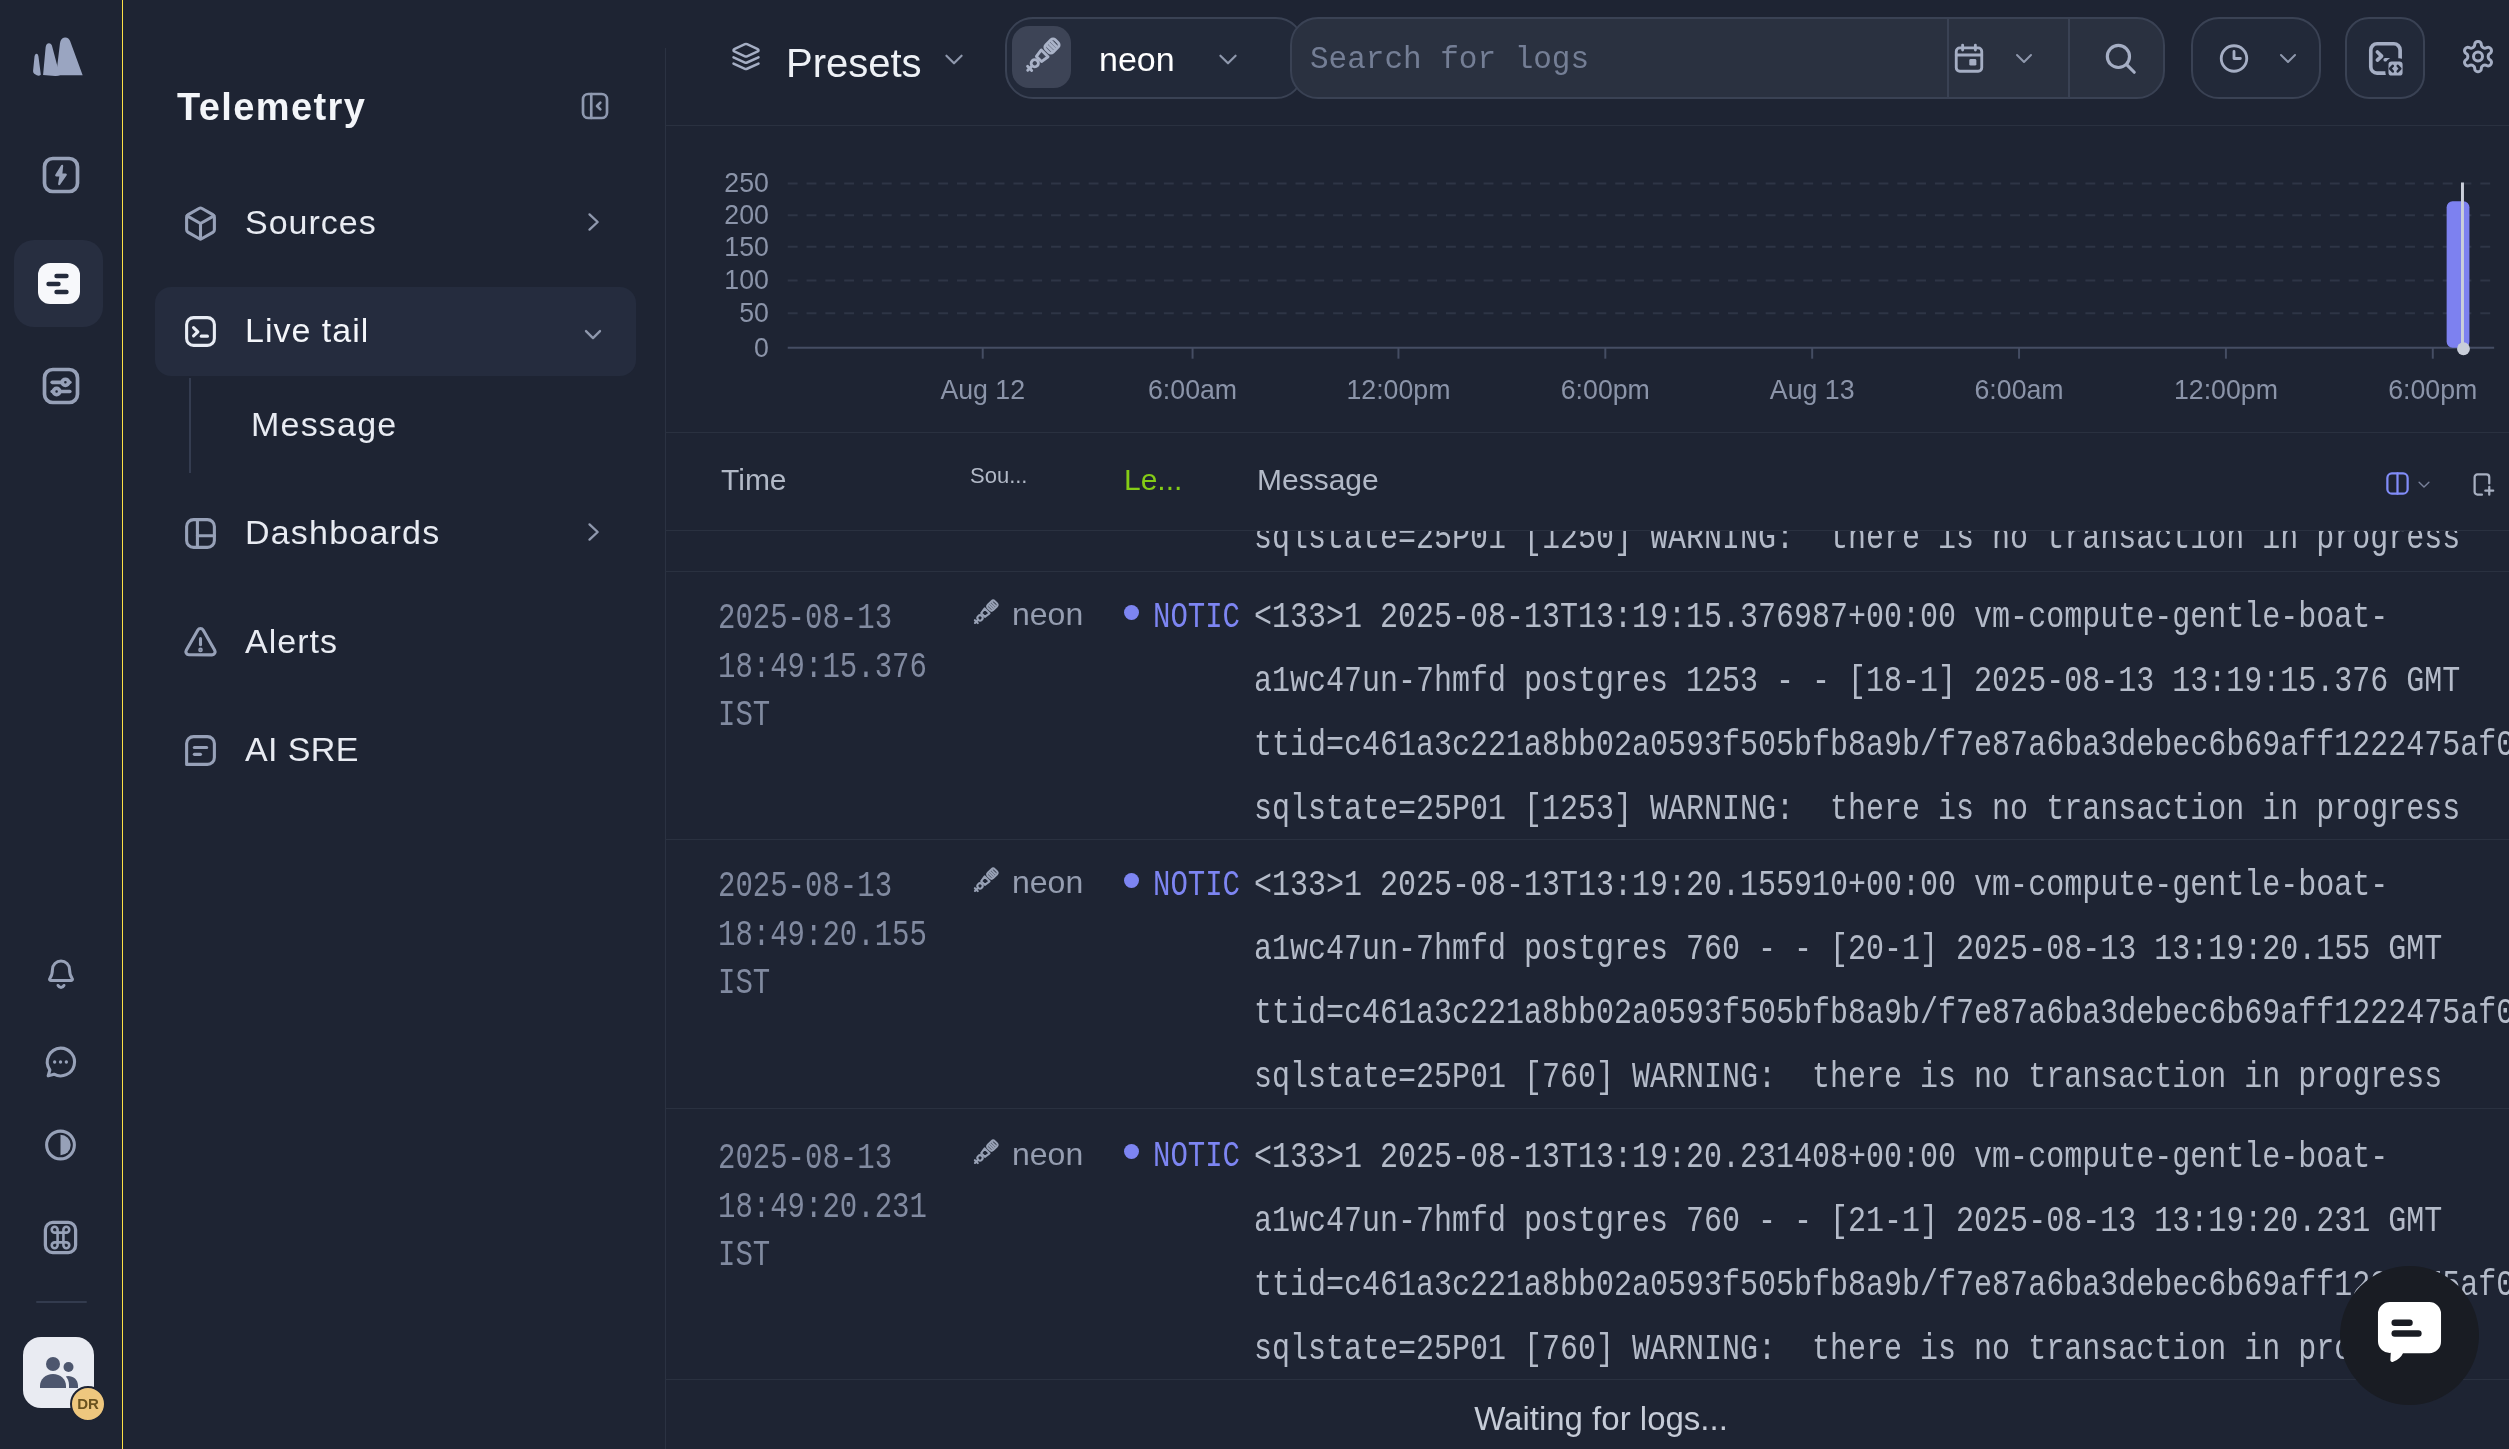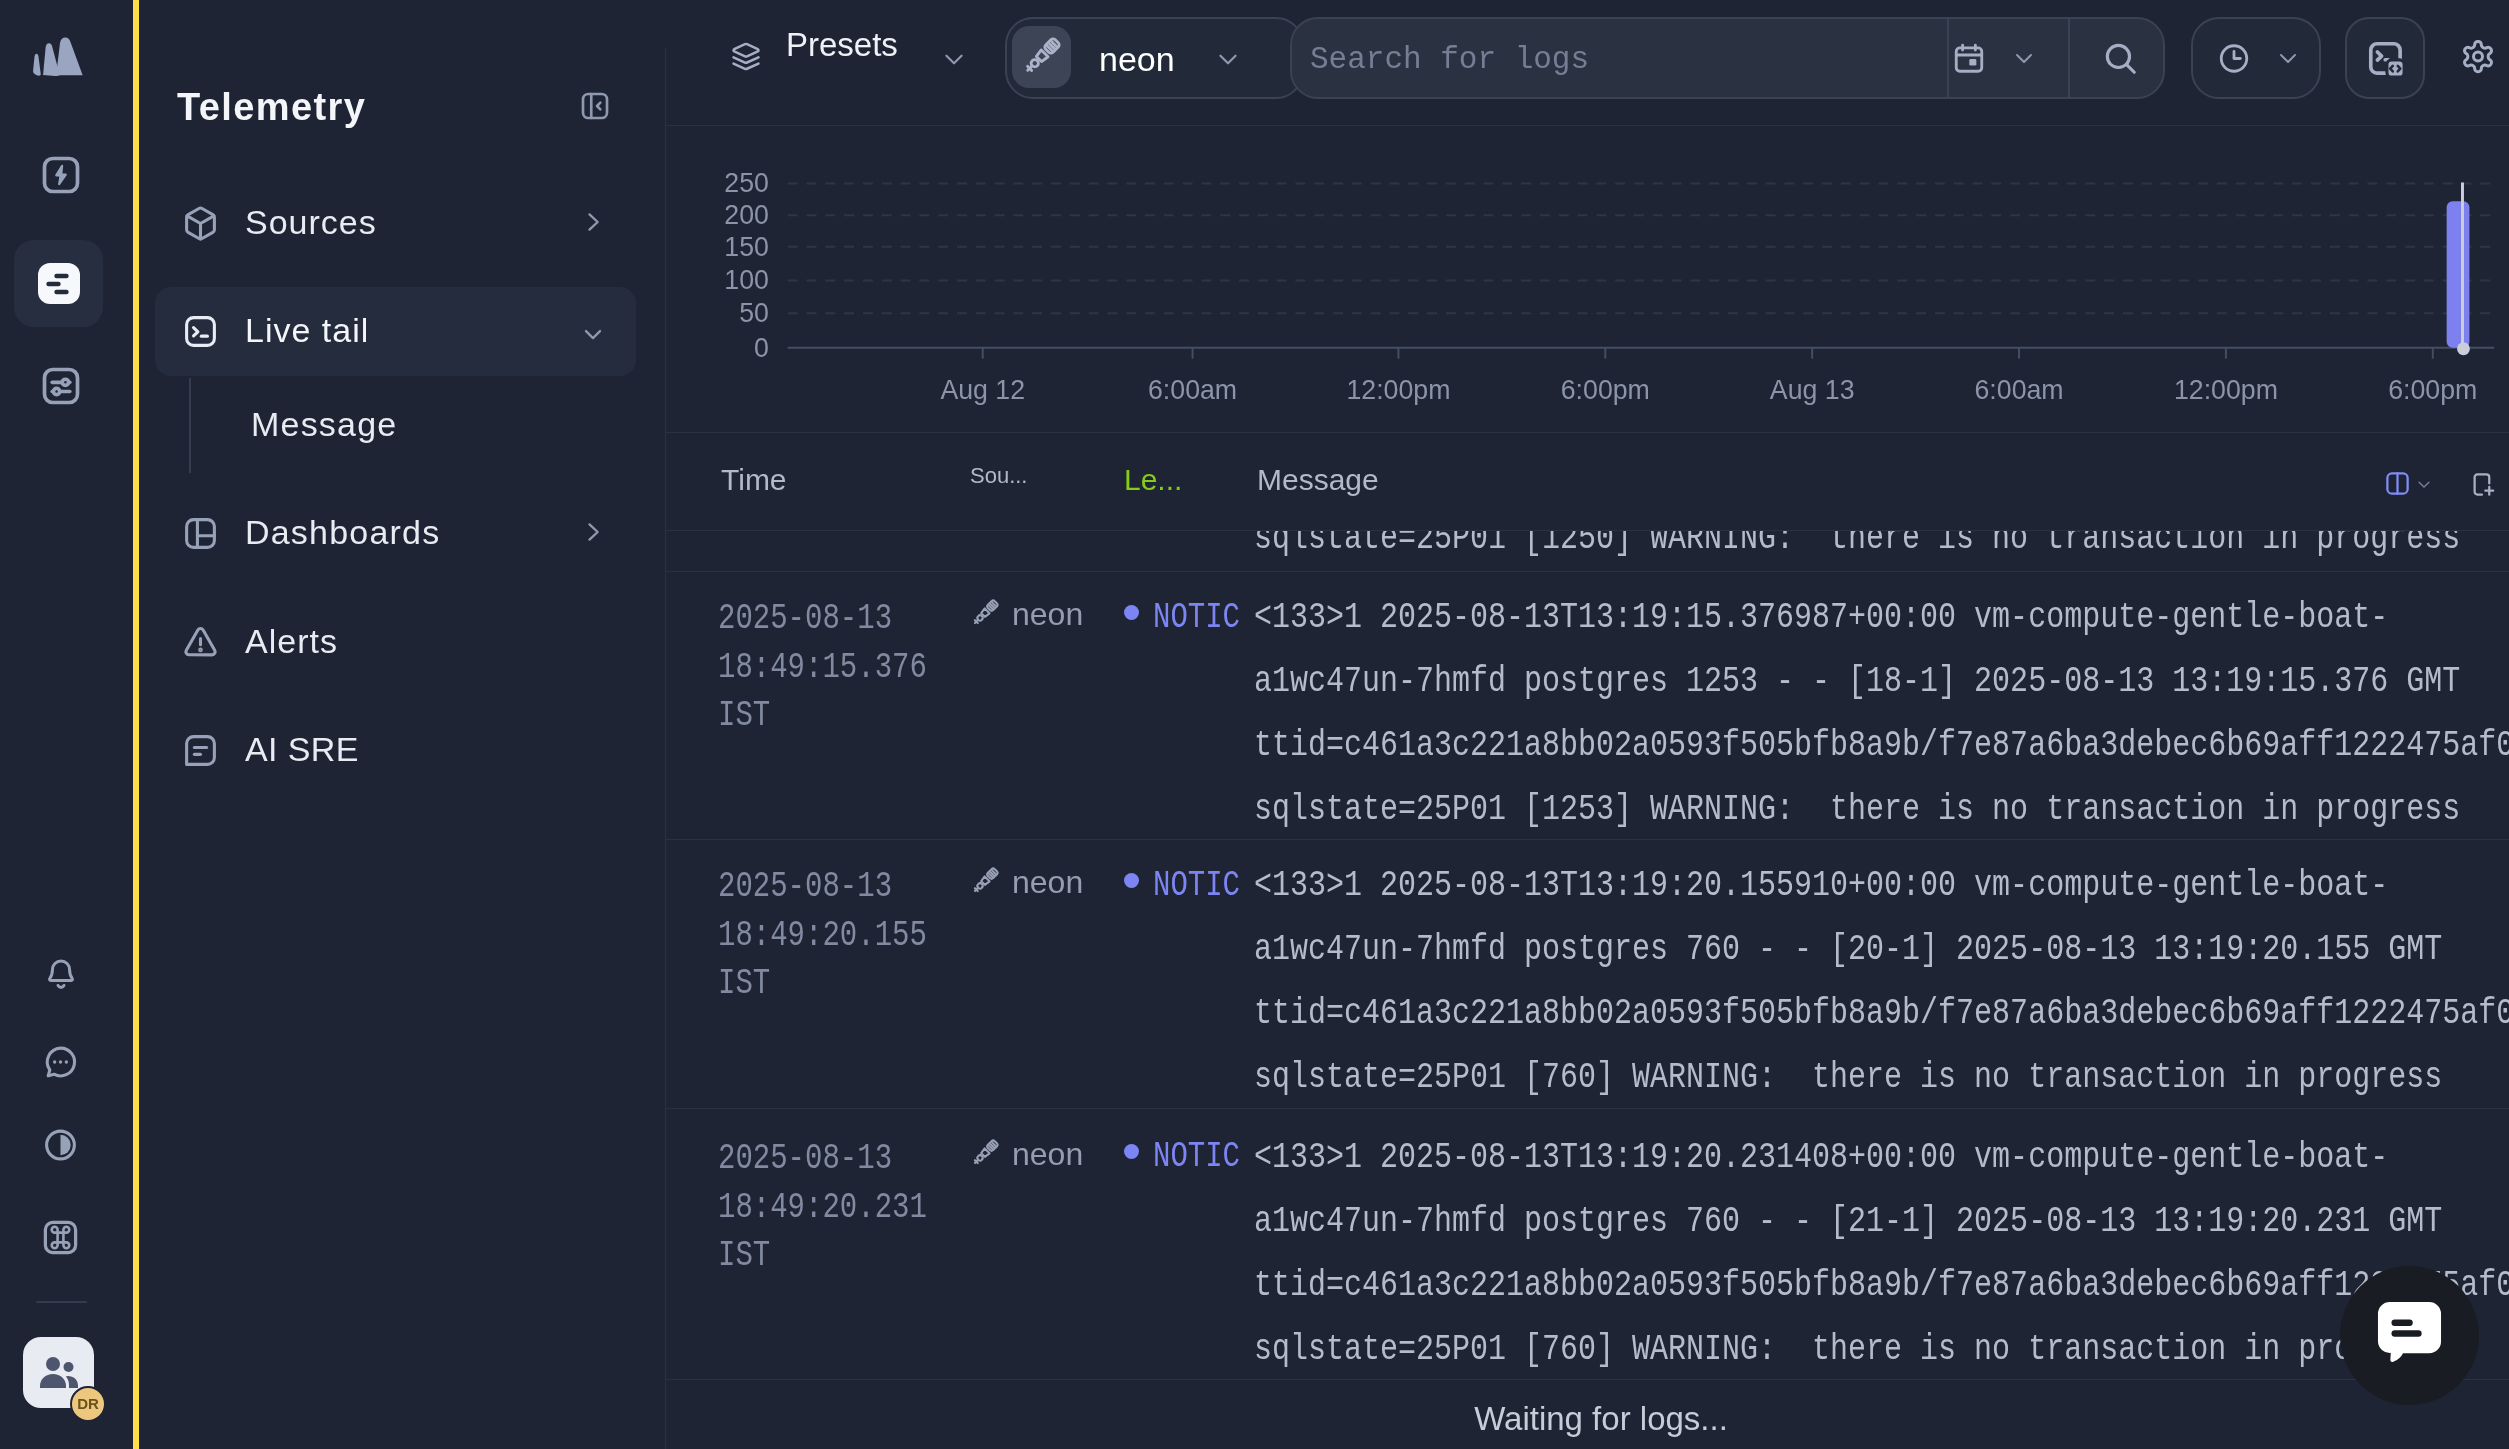--- a/index.html
+++ b/index.html
@@ -7,21 +7,21 @@
   body { font-family:"Liberation Sans", sans-serif; position:relative; }
   .abs { position:absolute; }
   .mono { font-family:"Liberation Mono", monospace; }
   .sy { transform:scaleY(1.25); transform-origin:0 0; }
   svg { display:block; }
   .ico { stroke:#97a1b8; fill:none; stroke-width:2; stroke-linecap:round; stroke-linejoin:round; }
 </style>
 </head>
 <body>
 
-<div class="abs" id="rail" style="left:0;top:0;width:139px;height:1449px;border-right:6px solid #fde047;">
+<div class="abs" id="rail" style="left:0;top:0;width:123px;height:1449px;border-right:1px solid #fde047;">
 
   <svg class="abs" style="left:31px;top:36px" width="55" height="41" viewBox="0 0 56 41">
     <g fill="#9aa5c1">
       <path d="M25.6 39.5 L29.5 7 Q30.2 1.6 34.4 1.1 Q38.4 0.7 39.9 5 L52.6 39.5 Z"></path>
       <path d="M12.3 39.3 L14.9 11.2 Q15.5 7.1 18.3 7.1 Q20.9 7.1 21.7 10.8 L29.3 39.6 Q27 40.6 24.5 40.4 Z"></path>
       <path d="M2.1 35.3 L3.6 20.3 Q3.9 17.5 5.8 17.7 Q7.3 17.9 7.6 20.4 L10 39 Q8.2 40.6 5.9 39.6 L3.3 38 Q2 37.2 2.1 35.3 Z"></path>
     </g>
   </svg>
 
   <svg class="abs ico" style="left:39px;top:153px" width="44" height="44" viewBox="0 0 24 24" stroke-width="1.7">
@@ -145,21 +145,21 @@
 </div>
 
 <div class="abs" id="main" style="left:665px;top:0;width:1844px;height:1449px;">
 
   <div class="abs" style="left:0;top:0;width:1844px;height:126px;border-bottom:1px solid #2a3140;"></div>
   <svg class="abs ico" style="left:66px;top:41px;stroke:#a5aec4" width="30" height="31" viewBox="0 0 24 24" stroke-width="1.9">
     <path d="m12.83 2.18a2 2 0 0 0-1.66 0L2.6 6.08a1 1 0 0 0 0 1.83l8.58 3.91a2 2 0 0 0 1.66 0l8.58-3.9a1 1 0 0 0 0-1.83Z"></path>
     <path d="m22 17.65-9.17 4.16a2 2 0 0 1-1.66 0L2 17.65"></path>
     <path d="m22 12.65-9.17 4.16a2 2 0 0 1-1.66 0L2 12.65"></path>
   </svg>
-  <div class="abs" style="left:121px;top:26px;font-size:33px;font-weight:500;color:#eef1f6;">Presets</div>
+  <div class="abs" style="left:121px;top:41px;font-size:40px;font-weight:500;color:#eef1f6;">Presets</div>
   <svg class="abs ico" style="left:276px;top:49px;stroke:#8f98ad" width="26" height="22" viewBox="0 0 24 20" stroke-width="2.4">
     <path d="m5 6 7 7 7-7"></path>
   </svg>
 
   <div class="abs" style="left:340px;top:17px;width:299px;height:82px;border-radius:28px;border:2px solid #3a4254;background:#222939;"></div>
   <div class="abs" style="left:347px;top:26px;width:59px;height:62px;border-radius:17px;background:#3d4456;"></div>
   <svg class="abs" style="left:353px;top:33px" width="46" height="48" viewBox="0 0 24 24">
     <g stroke="#aab3c8" fill="none" stroke-width="1.5" stroke-linecap="round" stroke-linejoin="round" transform="rotate(45 12 12)">
       <rect x="9.3" y="0.4" width="5.4" height="7.0" rx="1.6"></rect>
       <line x1="10.4" y1="2.4" x2="13.6" y2="2.4"></line>

